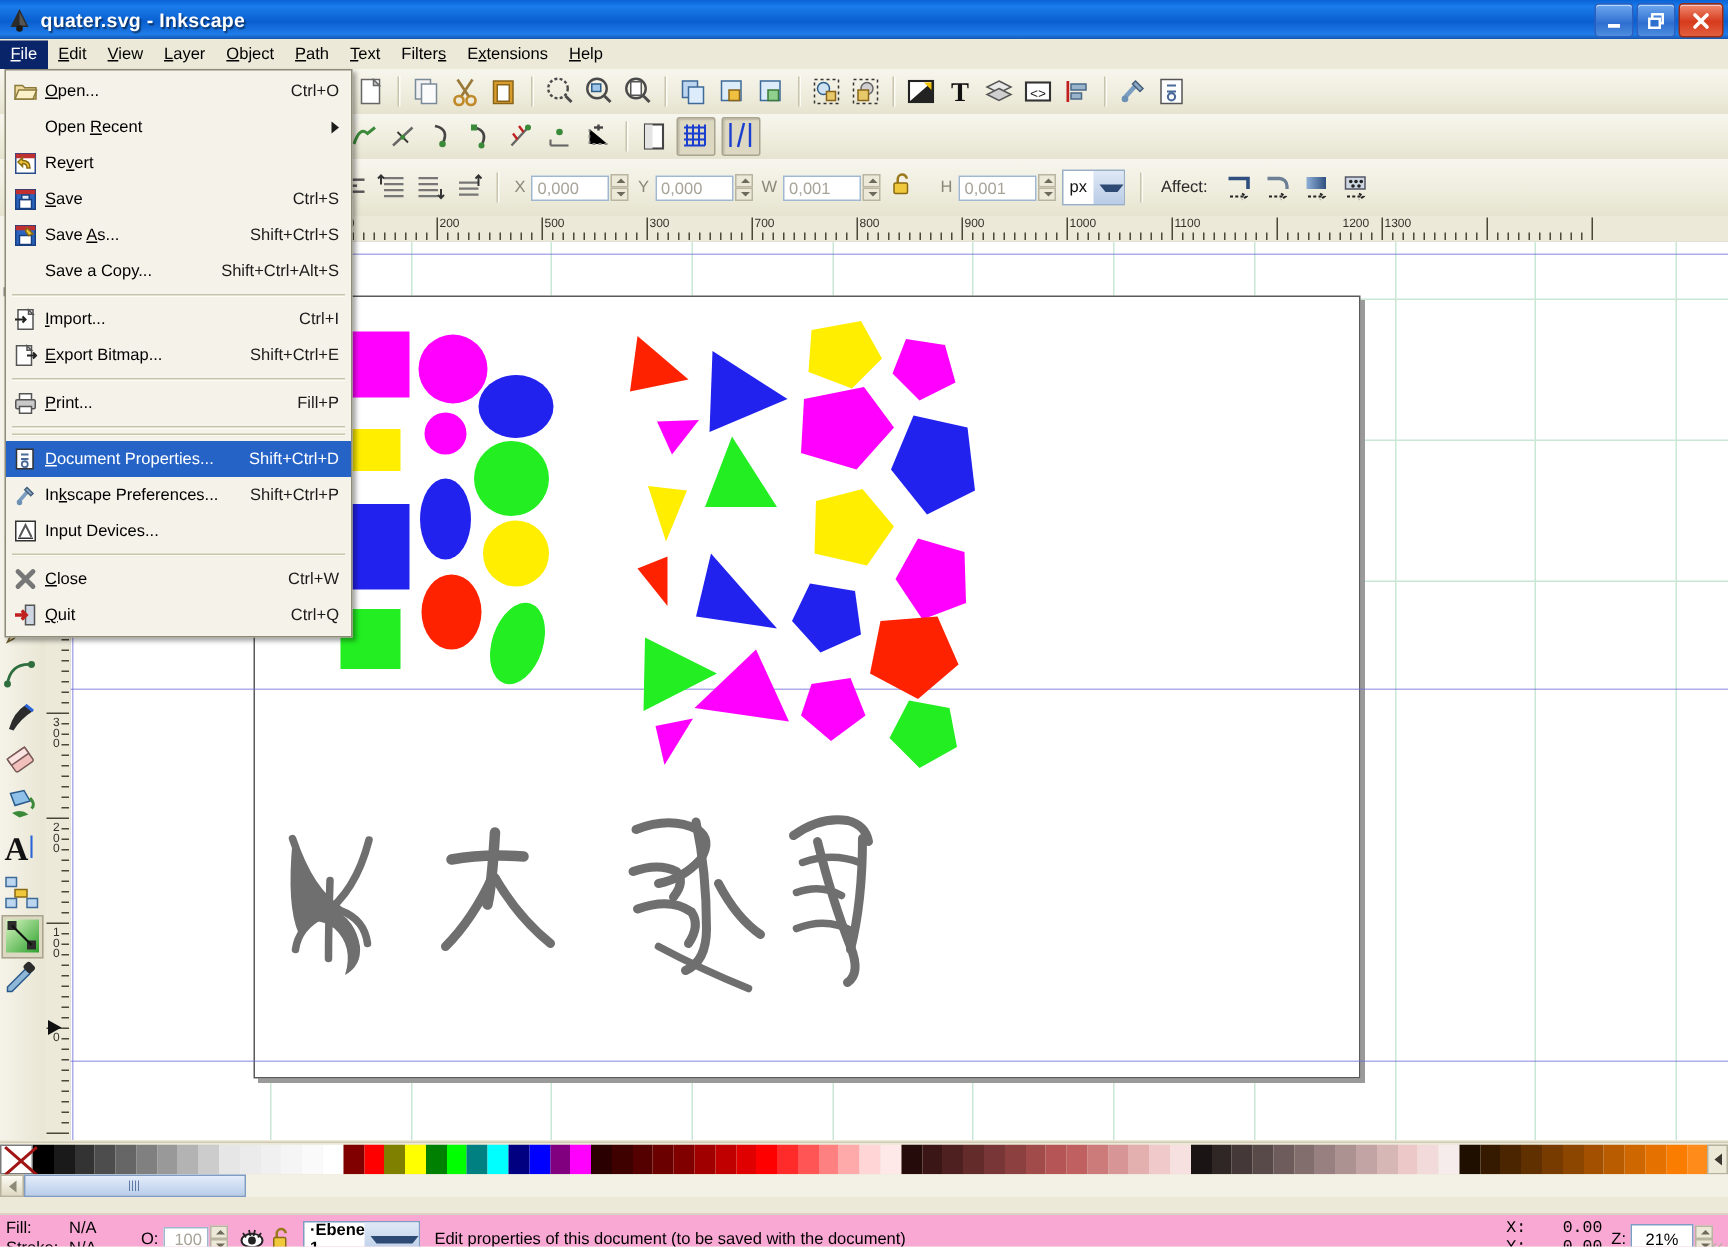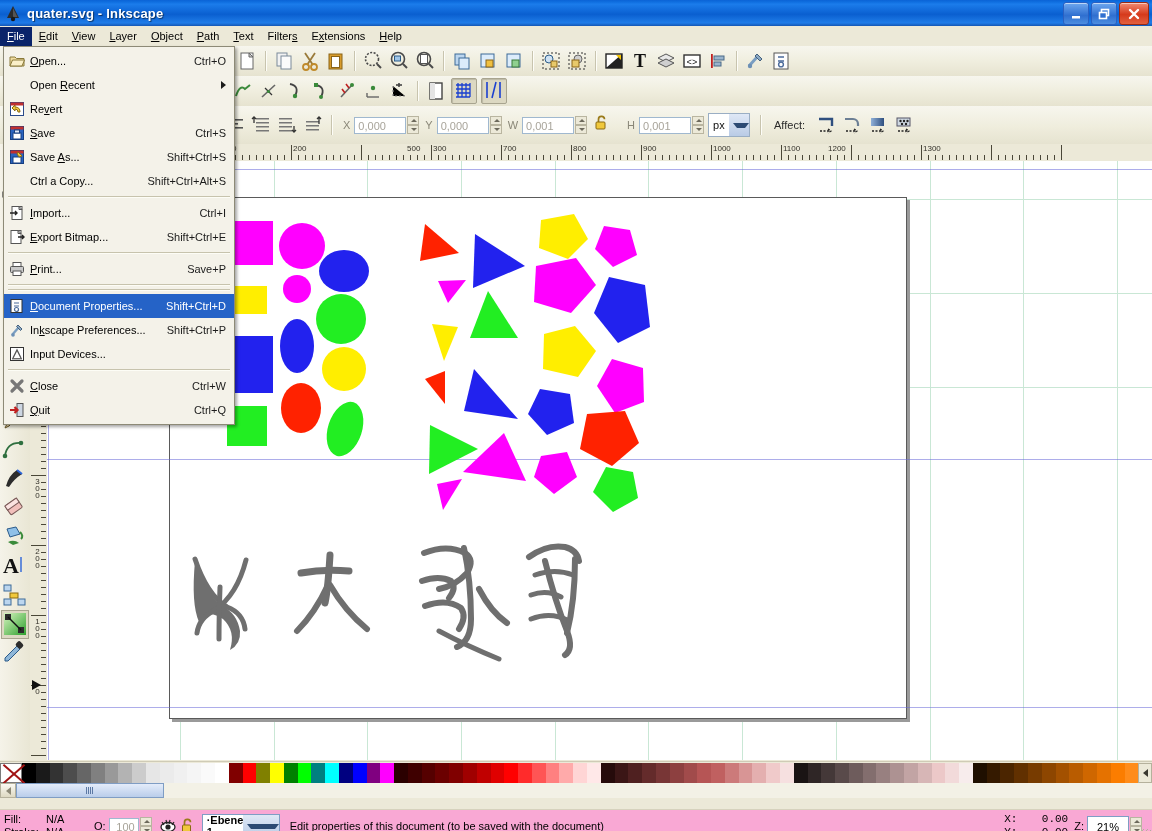--- a/index.html
+++ b/index.html
@@ -779,21 +779,21 @@
       <div class="rtick" style="left: 268px; width: 1px; top: 11px; height: 5px;"></div>
       <div class="rtick" style="left: 275px; width: 1px; top: 11px; height: 5px;"></div>
       <div class="rtick" style="left: 282px; width: 1px; top: 11px; height: 5px;"></div>
       <div class="rtick" style="left: 289px; width: 1px; top: 11px; height: 5px;"></div>
       <div class="rtick" style="left: 296px; width: 1px; top: 11px; height: 5px;"></div>
       <div class="rtick" style="left: 303px; width: 1px; top: 11px; height: 5px;"></div>
       <div class="rtick" style="left: 310px; width: 1px; top: 11px; height: 5px;"></div>
       <div class="rtick" style="left: 317px; width: 1px; top: 11px; height: 5px;"></div>
       <div class="rtick" style="left: 324px; width: 1px; top: 11px; height: 5px;"></div>
       <div class="rtick" style="left: 331px; width: 1px; top: 1px; height: 15px;"></div>
-      <div class="rlbl" style="left: 333px; top: 1px; margin-left: 44px;">500</div>
+      <div class="rlbl" style="left: 333px; top: 1px;">500</div>
       <div class="rtick" style="left: 338px; width: 1px; top: 11px; height: 5px;"></div>
       <div class="rtick" style="left: 345px; width: 1px; top: 11px; height: 5px;"></div>
       <div class="rtick" style="left: 352px; width: 1px; top: 11px; height: 5px;"></div>
       <div class="rtick" style="left: 359px; width: 1px; top: 11px; height: 5px;"></div>
       <div class="rtick" style="left: 366px; width: 1px; top: 11px; height: 5px;"></div>
       <div class="rtick" style="left: 373px; width: 1px; top: 11px; height: 5px;"></div>
       <div class="rtick" style="left: 380px; width: 1px; top: 11px; height: 5px;"></div>
       <div class="rtick" style="left: 387px; width: 1px; top: 11px; height: 5px;"></div>
       <div class="rtick" style="left: 394px; width: 1px; top: 11px; height: 5px;"></div>
       <div class="rtick" style="left: 401px; width: 1px; top: 1px; height: 15px;"></div>
@@ -856,21 +856,21 @@
       <div class="rtick" style="left: 758px; width: 1px; top: 11px; height: 5px;"></div>
       <div class="rtick" style="left: 765px; width: 1px; top: 11px; height: 5px;"></div>
       <div class="rtick" style="left: 772px; width: 1px; top: 11px; height: 5px;"></div>
       <div class="rtick" style="left: 779px; width: 1px; top: 11px; height: 5px;"></div>
       <div class="rtick" style="left: 786px; width: 1px; top: 11px; height: 5px;"></div>
       <div class="rtick" style="left: 793px; width: 1px; top: 11px; height: 5px;"></div>
       <div class="rtick" style="left: 800px; width: 1px; top: 11px; height: 5px;"></div>
       <div class="rtick" style="left: 807px; width: 1px; top: 11px; height: 5px;"></div>
       <div class="rtick" style="left: 814px; width: 1px; top: 11px; height: 5px;"></div>
       <div class="rtick" style="left: 821px; width: 1px; top: 1px; height: 15px;"></div>
-      <div class="rlbl" style="left: 798px; top: 1px;">1200</div>
+      <div class="rlbl" style="left: 865px; top: 1px;">1200</div>
       <div class="rtick" style="left: 828px; width: 1px; top: 11px; height: 5px;"></div>
       <div class="rtick" style="left: 835px; width: 1px; top: 11px; height: 5px;"></div>
       <div class="rtick" style="left: 842px; width: 1px; top: 11px; height: 5px;"></div>
       <div class="rtick" style="left: 849px; width: 1px; top: 11px; height: 5px;"></div>
       <div class="rtick" style="left: 856px; width: 1px; top: 11px; height: 5px;"></div>
       <div class="rtick" style="left: 863px; width: 1px; top: 11px; height: 5px;"></div>
       <div class="rtick" style="left: 870px; width: 1px; top: 11px; height: 5px;"></div>
       <div class="rtick" style="left: 877px; width: 1px; top: 11px; height: 5px;"></div>
       <div class="rtick" style="left: 884px; width: 1px; top: 11px; height: 5px;"></div>
       <div class="rtick" style="left: 891px; width: 1px; top: 1px; height: 15px;"></div>
@@ -1289,21 +1289,21 @@
             <rect x="1.5" y="1.5" width="13" height="3" fill="#c03030"></rect>
             <rect x="4" y="8" width="8" height="6" fill="#fff" stroke="#173f80"></rect>
             <path d="M9 3 L13 7 L10 8 L8 5 Z" fill="#f0c83c" stroke="#8a6a12"></path>
           </svg>
         </span>
         <span class="dd-lbl">Save <u>A</u>s...</span>
         <span class="dd-acc">Shift+Ctrl+S</span>
       </div>
       <div class="dd-item">
         <span class="dd-ico"></span>
-        <span class="dd-lbl">Ctrl a Copy...</span>
+        <span class="dd-lbl">Save a Copy...</span>
         <span class="dd-acc">Shift+Ctrl+Alt+S</span>
       </div>
       <div class="dd-sep"></div>
       <div class="dd-item">
         <span class="dd-ico">
           <svg width="16" height="16" viewBox="0 0 16 16">
             <rect x="3" y="1.5" width="10" height="13" fill="#fff" stroke="#555"></rect>
             <path d="M10 1.5 L13 4.5 L10 4.5 Z" fill="#ddd" stroke="#555"></path>
             <path d="M1 8 H8 M6 6 L8 8 L6 10" stroke="#222" stroke-width="1.4" fill="none"></path>
           </svg>
@@ -1325,21 +1325,21 @@
       <div class="dd-sep"></div>
       <div class="dd-item">
         <span class="dd-ico">
           <svg width="16" height="16" viewBox="0 0 16 16">
             <rect x="4" y="1.5" width="8" height="4" fill="#fff" stroke="#555"></rect>
             <rect x="1.5" y="5.5" width="13" height="6" rx="1" fill="#c9c9c9" stroke="#555"></rect>
             <rect x="4" y="10" width="8" height="4.5" fill="#fff" stroke="#555"></rect>
           </svg>
         </span>
         <span class="dd-lbl"><u>P</u>rint...</span>
-        <span class="dd-acc">Save+P</span>
+        <span class="dd-acc">Fill+P</span>
       </div>
       <div class="dd-sep"></div>
       <div class="dd-sep"></div>
       <div class="dd-item hl">
         <span class="dd-ico">
           <svg width="16" height="16" viewBox="0 0 16 16">
             <rect x="2" y="1.5" width="11" height="13" fill="#fdfdfd" stroke="#333"></rect>
             <path d="M5 5 H10 M5 8 H10" stroke="#4a6a9a" stroke-width="1.2"></path>
             <circle cx="7.5" cy="11.5" r="2" fill="none" stroke="#4a6a9a" stroke-width="1.2"></circle>
           </svg>

